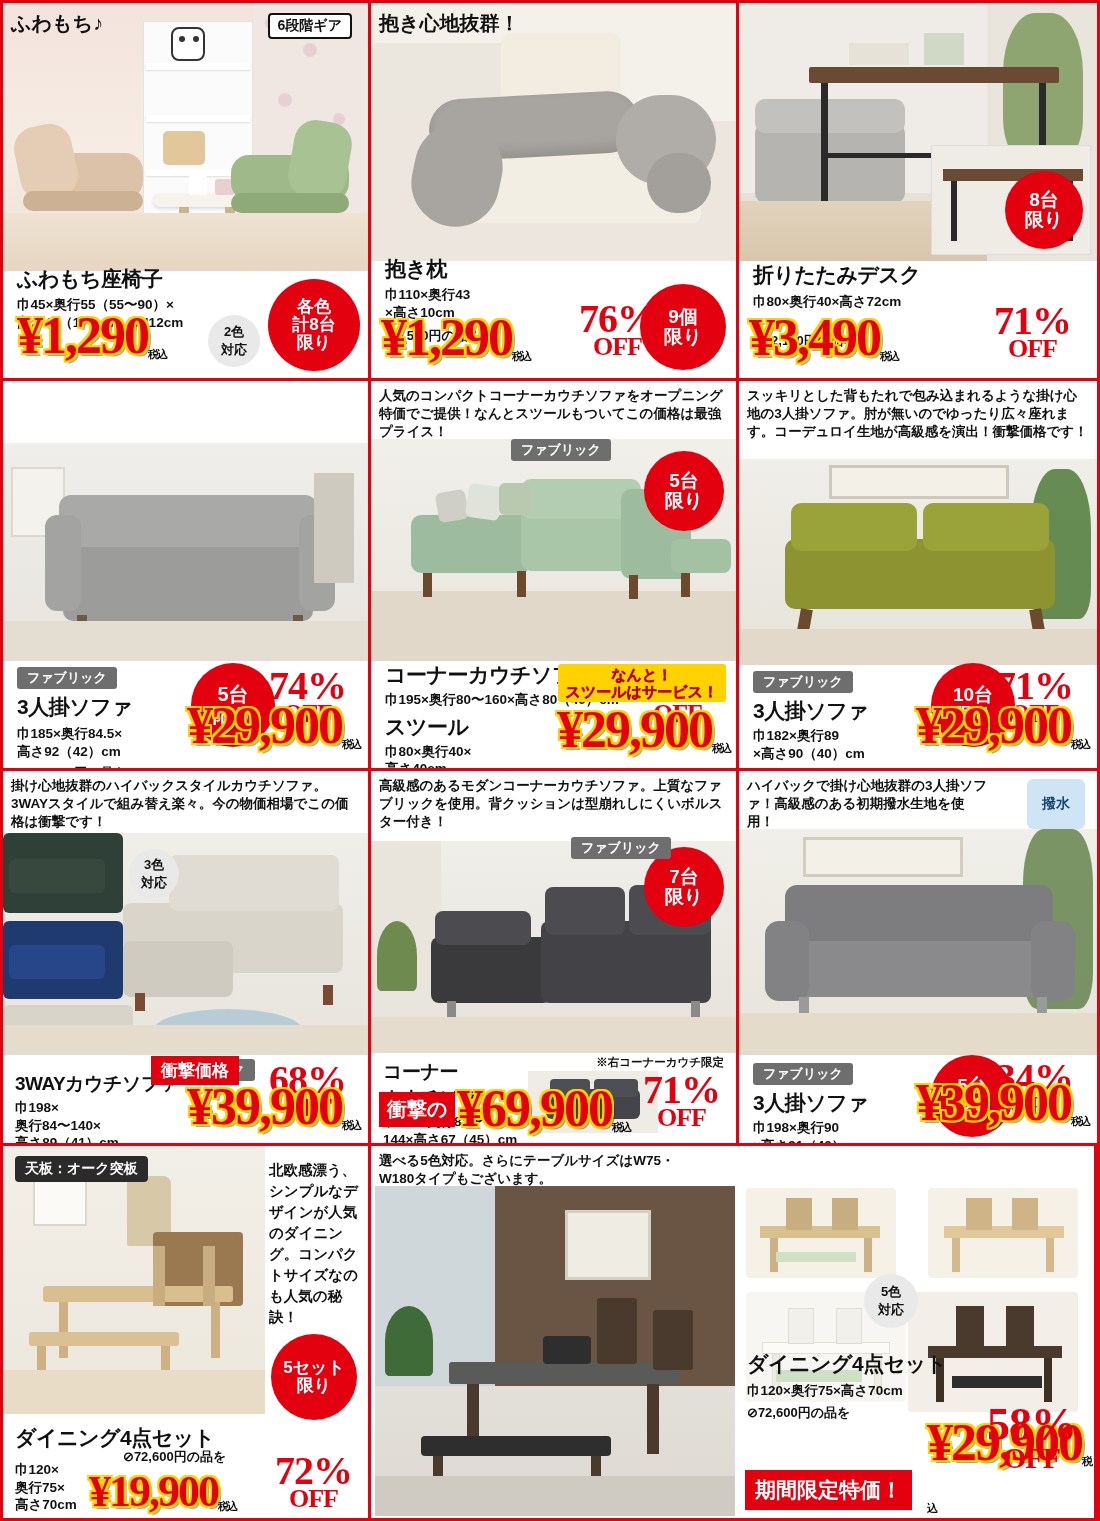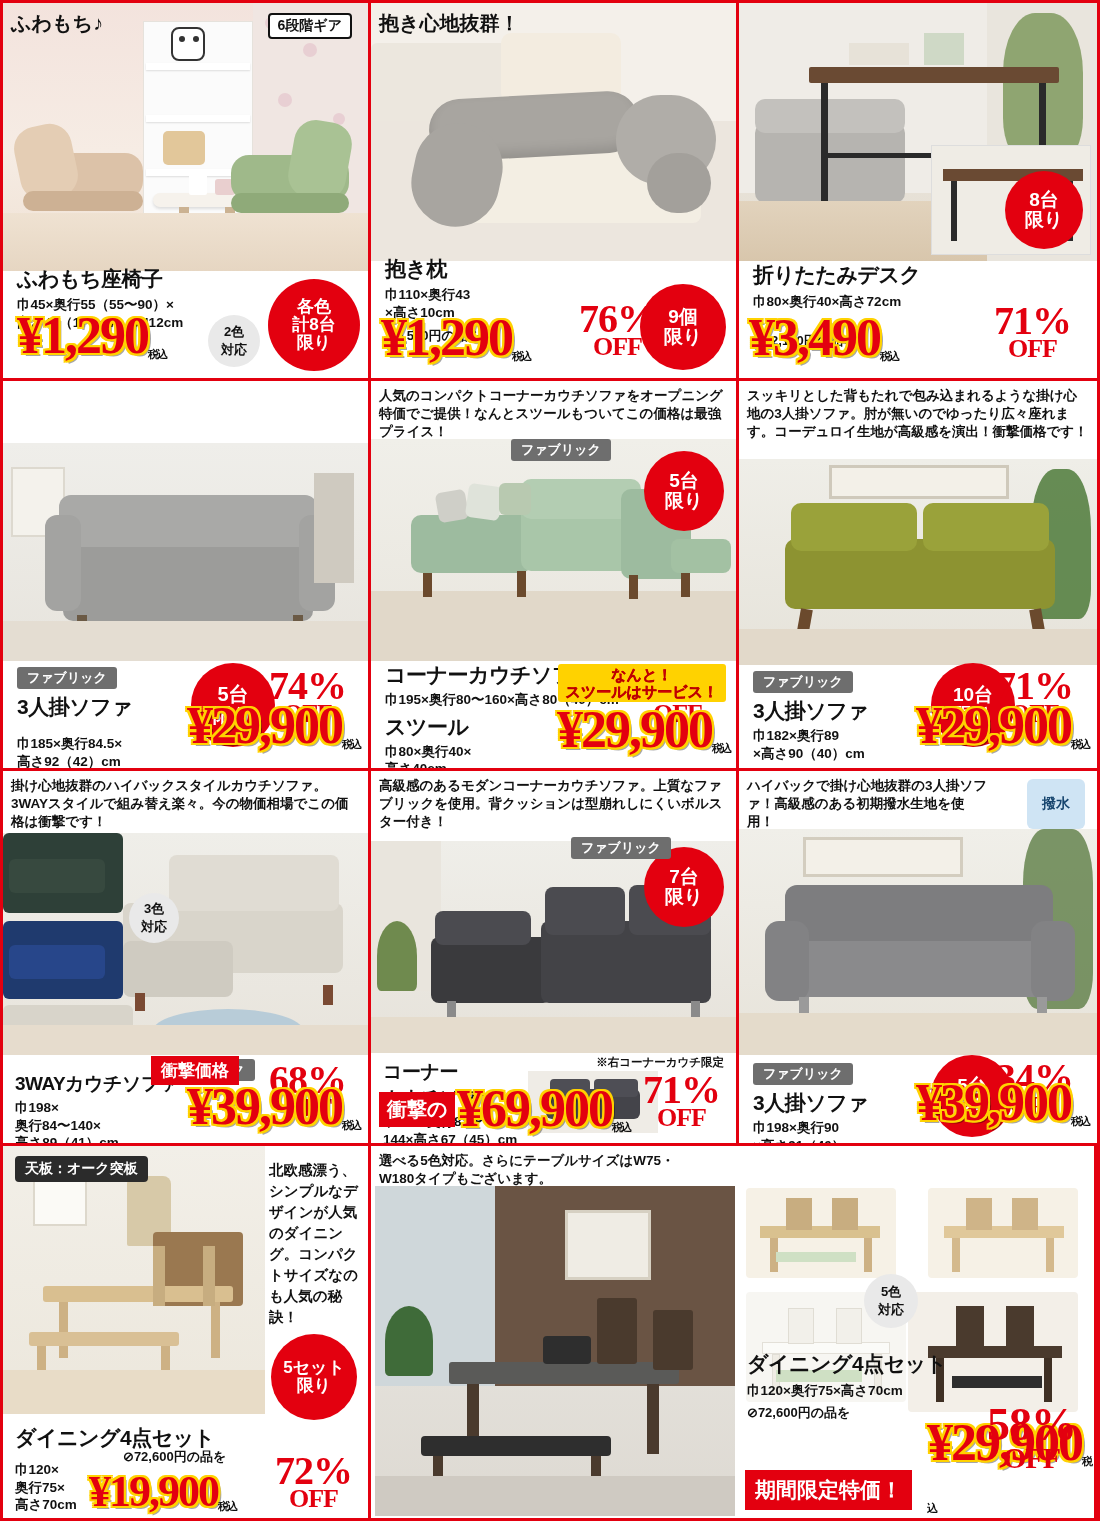--- a/index.html
+++ b/index.html
@@ -225,21 +225,21 @@
         <div style="position:absolute;left:296px;top:72px;width:36px;height:96px;border-radius:12px;background:#a3a3a1;"></div>
         <div style="position:absolute;left:74px;top:172px;width:10px;height:18px;background:#6b5a45;"></div>
         <div style="position:absolute;left:290px;top:172px;width:10px;height:18px;background:#6b5a45;"></div>
         <div style="position:absolute;left:0;bottom:0;right:0;height:40px;background:#e4ddd2;"></div>
         <div style="position:absolute;right:14px;top:30px;width:40px;height:110px;background:#cfcac0;"></div>
       </div>
     </div>
     <div class="fabric" style="position:absolute;left:14px;top:286px;">ファブリック</div>
     <div style="position:absolute;left:14px;top:312px;">
       <div class="title">3人掛ソファ</div>
-      <div class="spec" style="white-space:pre-line;margin-top:14px;">巾185×奥行84.5×
+      <div class="spec" style="white-space:pre-line;margin-top:4px;">巾185×奥行84.5×
 高さ92（42）cm</div>
       <div class="was" style="margin-top:4px;">⊘119,000円の品を</div>
     </div>
     <div class="badge-round" style="left:188px;top:282px;width:84px;height:84px;font-size:20px;">
       <span>5台</span>
       <span>限り</span>
     </div>
     <div class="off" style="position:absolute;right:22px;top:288px;">
       <div class="num">74%</div>
       <div class="word">OFF</div>
@@ -337,21 +337,21 @@
         <div style="position:absolute;left:0;top:172px;width:130px;height:50px;border-radius:6px;background:#d8d4ca;"></div>
         <div style="position:absolute;left:120px;top:70px;width:220px;height:70px;border-radius:8px;background:#d9d5cb;"></div>
         <div style="position:absolute;left:166px;top:22px;width:170px;height:56px;border-radius:8px;background:#e0dcd3;"></div>
         <div style="position:absolute;left:120px;top:108px;width:110px;height:56px;border-radius:8px;background:#cfcbc1;"></div>
         <div style="position:absolute;left:320px;top:152px;width:10px;height:20px;background:#7a4a33;"></div>
         <div style="position:absolute;left:132px;top:160px;width:10px;height:18px;background:#7a4a33;"></div>
         <div style="position:absolute;left:150px;top:176px;width:150px;height:44px;border-radius:50%;background:#b8ccd8;"></div>
         <div style="position:absolute;left:0;bottom:0;right:0;height:30px;background:#e6dccd;"></div>
       </div>
     </div>
-    <div style="position:absolute;left:126px;top:78px;width:50px;height:50px;border-radius:50%;background:#e9e9e9;display:flex;flex-direction:column;align-items:center;justify-content:center;font-size:13px;font-weight:700;z-index:6;margin-top:44px;">
+    <div style="position:absolute;left:126px;top:78px;width:50px;height:50px;border-radius:50%;background:#e9e9e9;display:flex;flex-direction:column;align-items:center;justify-content:center;font-size:13px;font-weight:700;z-index:6;">
       <span>3色</span>
       <span>対応</span>
     </div>
     <div class="fabric" style="position:absolute;left:152px;top:288px;">ファブリック</div>
     <div style="position:absolute;left:12px;top:300px;">
       <div class="title sm">3WAYカウチソファ</div>
       <div class="spec" style="white-space:pre-line;margin-top:2px;">巾198×
 奥行84〜140×
 高さ89（41）cm</div>
 

